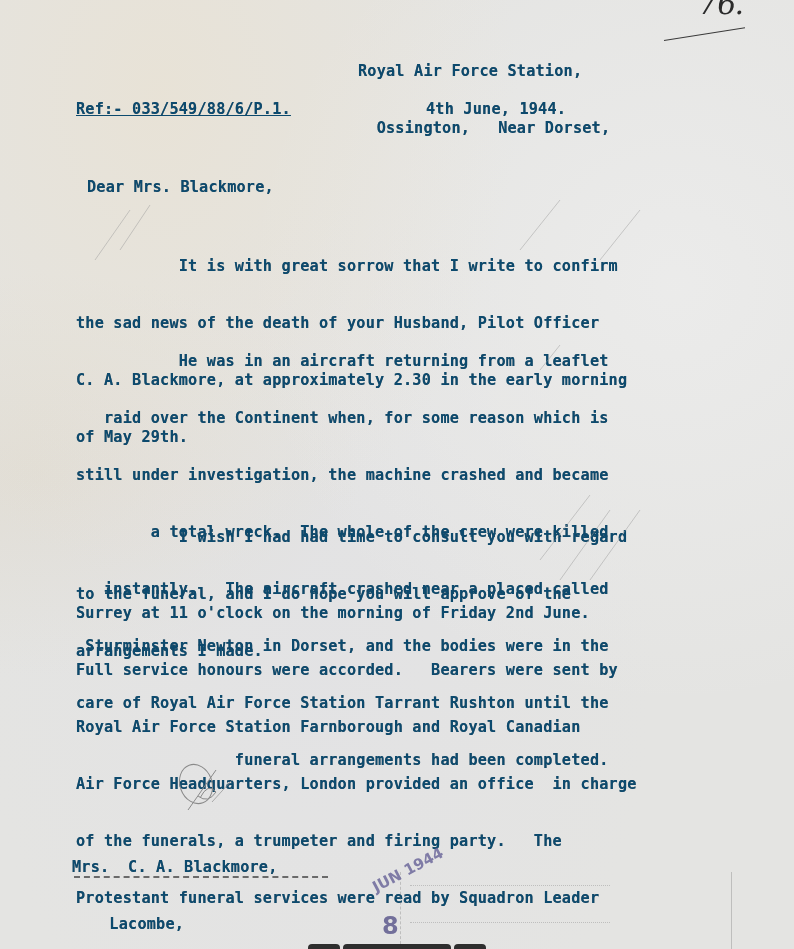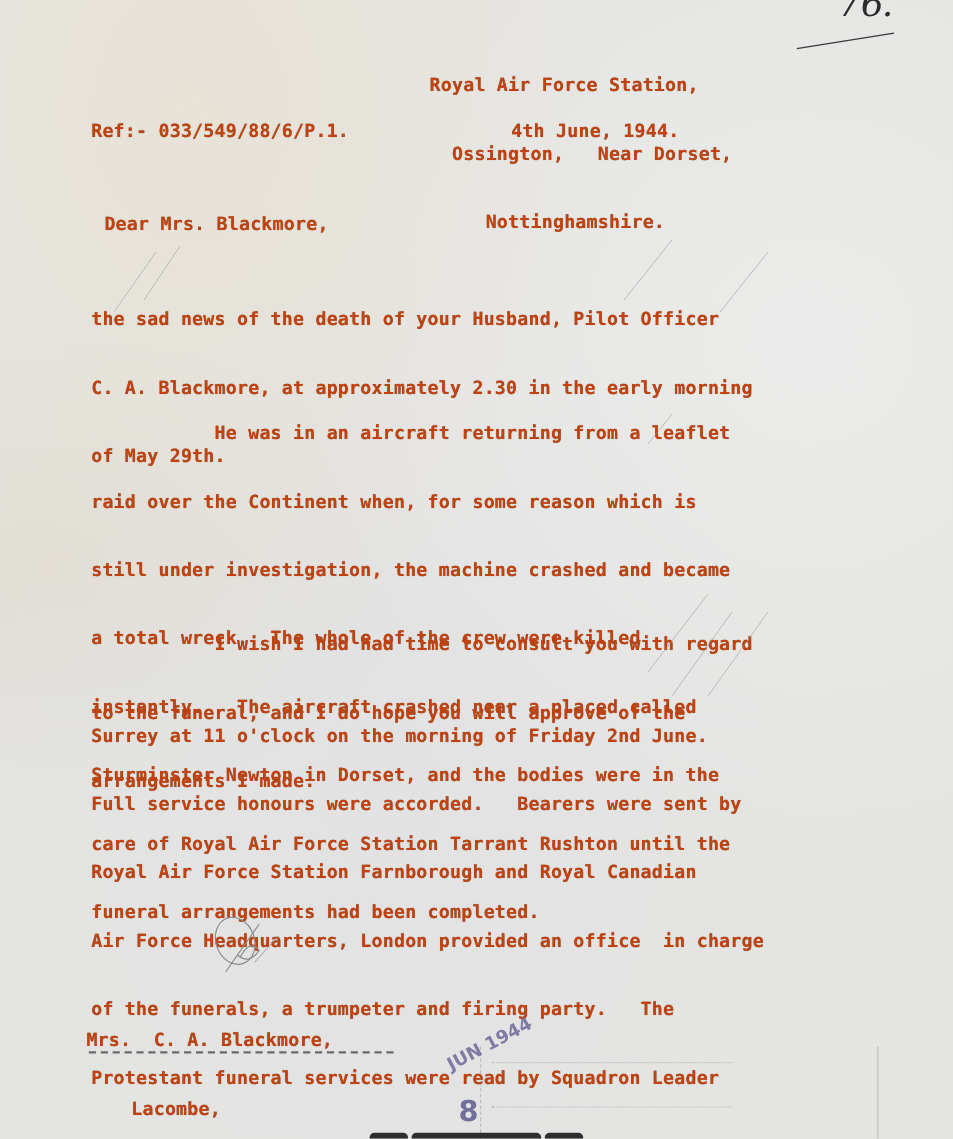--- a/index.html
+++ b/index.html
@@ -10,31 +10,31 @@
         radial-gradient(ellipse at 20% 10%, rgba(235,225,205,0.55), transparent 40%),
         radial-gradient(ellipse at 85% 30%, rgba(240,240,240,0.6), transparent 45%),
         radial-gradient(ellipse at 40% 70%, rgba(225,225,230,0.5), transparent 50%),
         radial-gradient(ellipse at 5% 50%, rgba(220,210,190,0.35), transparent 30%);
       font-family: "DejaVu Sans Mono", "Liberation Mono", monospace;
       color: #4a4a4a;
     }
     .page { position: absolute; inset: 0; }
     .tw {
       position: absolute; font-family: "DejaVu Sans Mono", "Liberation Mono", monospace;
-      font-size: 15.2px; font-weight: bold; letter-spacing: 0.2px; color: #c2410c;
+      font-size: 15.2px; font-weight: bold; letter-spacing: 0.2px; color: #0c4a6e;
       white-space: pre; line-height: 19px;
       text-shadow: 0 0 0.6px rgba(80,80,80,0.7);
     }
     .addr { left: 358px; top: 24px; }
-    .ref { left: 76px; top: 100px; }
+    .ref { left: 76px; top: 100px; text-decoration: underline; }
     .date { left: 426px; top: 100px; }
     .salutation { left: 87px; top: 178px; }
     .para { left: 76px; }
     .p1 { top: 219px; }
-    .p2 { top: 314px; }
+    .p2 { top: 314px; text-align: right; }
     .p3 { top: 490px; }
     .p4 { top: 566px; }
     .recipient { left: 72px; top: 820px; }
     .underline {
       position: absolute; left: 74px; top: 876px; width: 254px; height: 0;
       border-top: 2px dashed #6a6a6a;
     }
     .handwritten-num {
       position: absolute; left: 698px; top: -14px;
       font-family: "DejaVu Serif", serif; font-size: 30px; color: #2b2b2b;
@@ -74,29 +74,29 @@
 <body>
 
 <div class="page">
 
   <div class="handwritten-num">76.</div>
   <div class="pen-line"></div>
 
   <div class="tw addr">
     <div>Royal Air Force Station,</div>
     <div>  Ossington,   Near Dorset,</div>
-    <div>     Nottinghamshire.</div>
   </div>
 
   <div class="tw ref">Ref:- 033/549/88/6/P.1.</div>
   <div class="tw date">4th June, 1944.</div>
 
   <div class="tw salutation">Dear Mrs. Blackmore,</div>
 
   <div class="tw para p1">
+    <div>           It is with great sorrow that I write to confirm</div>
     <div>the sad news of the death of your Husband, Pilot Officer</div>
     <div>C. A. Blackmore, at approximately 2.30 in the early morning</div>
     <div>of May 29th.</div>
   </div>
 
   <div class="tw para p2">
     <div>           He was in an aircraft returning from a leaflet</div>
     <div>raid over the Continent when, for some reason which is</div>
     <div>still under investigation, the machine crashed and became</div>
     <div>a total wreck.  The whole of the crew were killed</div>

